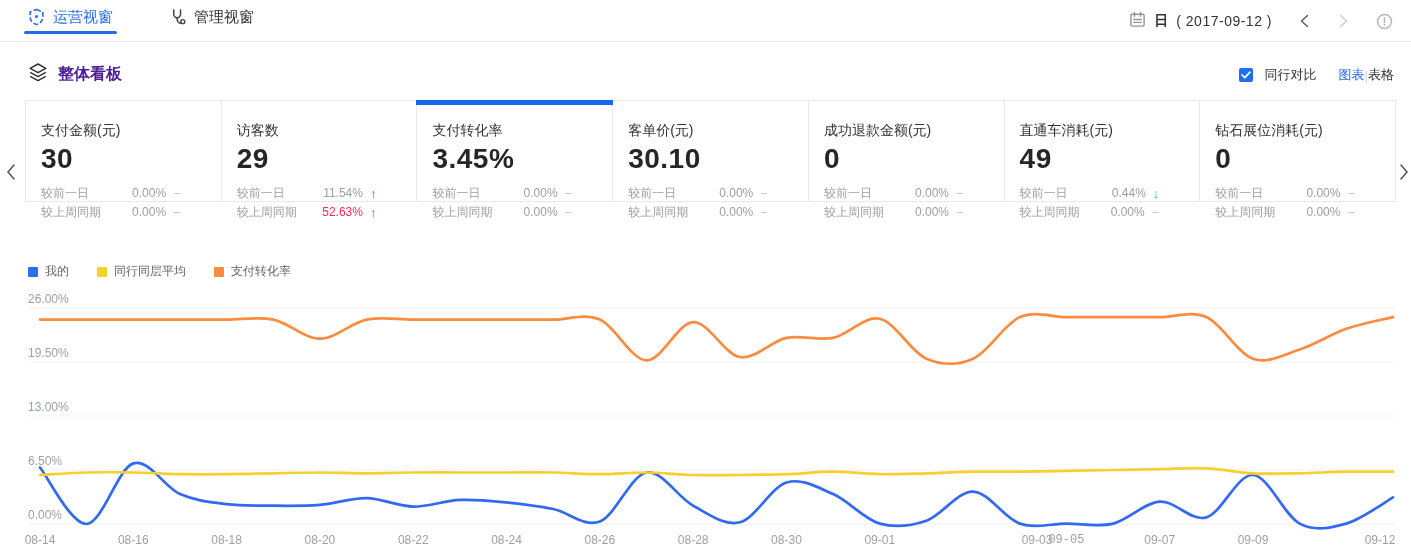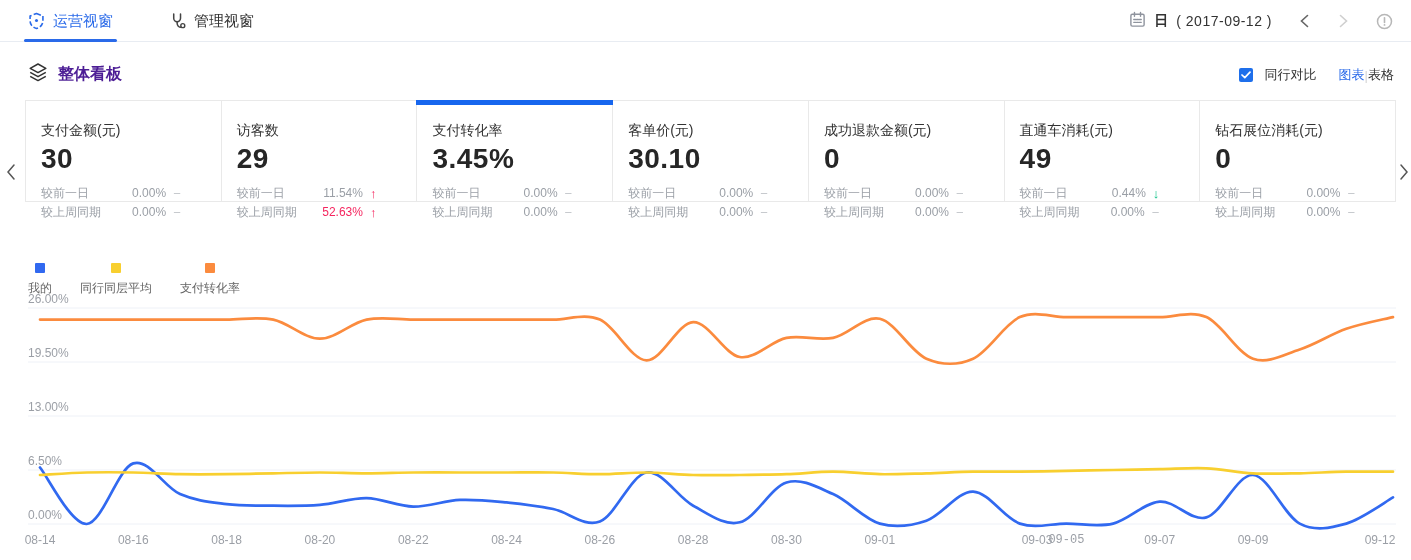--- a/index.html
+++ b/index.html
@@ -5,21 +5,21 @@
   * { margin:0; padding:0; box-sizing:border-box; }
   html,body { width:1411px; height:560px; background:#fff; overflow:hidden;
     font-family:"Liberation Sans","DejaVu Sans",sans-serif; }
   .page { position:relative; width:1411px; height:560px; background:#fff; }
 
   
   .topbar { position:absolute; top:0; left:0; width:1411px; height:42px;
     border-bottom:1px solid #e8ecf2; background:#fff; }
   .tabs { position:absolute; left:28px; top:0; height:42px; display:flex; gap:56px; }
   .tab { display:flex; align-items:center; gap:8px; font-size:15px; color:#333;
-    cursor:pointer; position:relative; height:42px; }
+    cursor:pointer; position:relative; height:34px; }
   .tab.active { color:#2a6ae9; }
   .tab.active .tab-underline { position:absolute; left:-4px; right:-4px; bottom:0;
     height:3px; background:#2a6ae9; border-radius:2px; }
   .tab svg { display:block; }
 
   .topbar-right { position:absolute; right:18px; top:0; height:42px;
     display:flex; align-items:center; gap:26px; }
   .date-group { display:flex; align-items:center; gap:8px; cursor:pointer; }
   .date-mode { font-size:14px; color:#333; font-weight:700; }
   .date-range { font-size:14px; color:#333; letter-spacing:.5px; }
@@ -58,21 +58,21 @@
   .sym { font-size:13px; font-weight:700; }
   .sym.flat { color:#c3c6cb; font-weight:400; }
   .sym.up { color:#f5265f; }
   .sym.down { color:#0fc187; }
   .cards-arrow { position:absolute; top:163px; cursor:pointer; }
   .cards-arrow.left { left:5px; }
   .cards-arrow.right { left:1398px; }
 
   
   .legend { position:absolute; top:263px; left:28px; display:flex; gap:28px; }
-  .legend-item { display:flex; align-items:center; gap:7px; cursor:pointer;flex-direction:column; }
+  .legend-item { display:flex; align-items:center; gap:7px; cursor:pointer; }
   .legend-swatch { width:10px; height:10px; border-radius:1px; }
   .legend-label { font-size:12px; color:#666; }
 
   
   .chart { position:absolute; top:290px; left:0; width:1411px; height:268px; }
   .chart svg { position:absolute; top:0; left:0; }
   .ytick { position:absolute; left:28px; font-size:12px; color:#9b9fa6; }
   .xtick { position:absolute; top:243px; font-size:12px; color:#9b9fa6;
     transform:translateX(-50%); white-space:nowrap; }
 </style>

